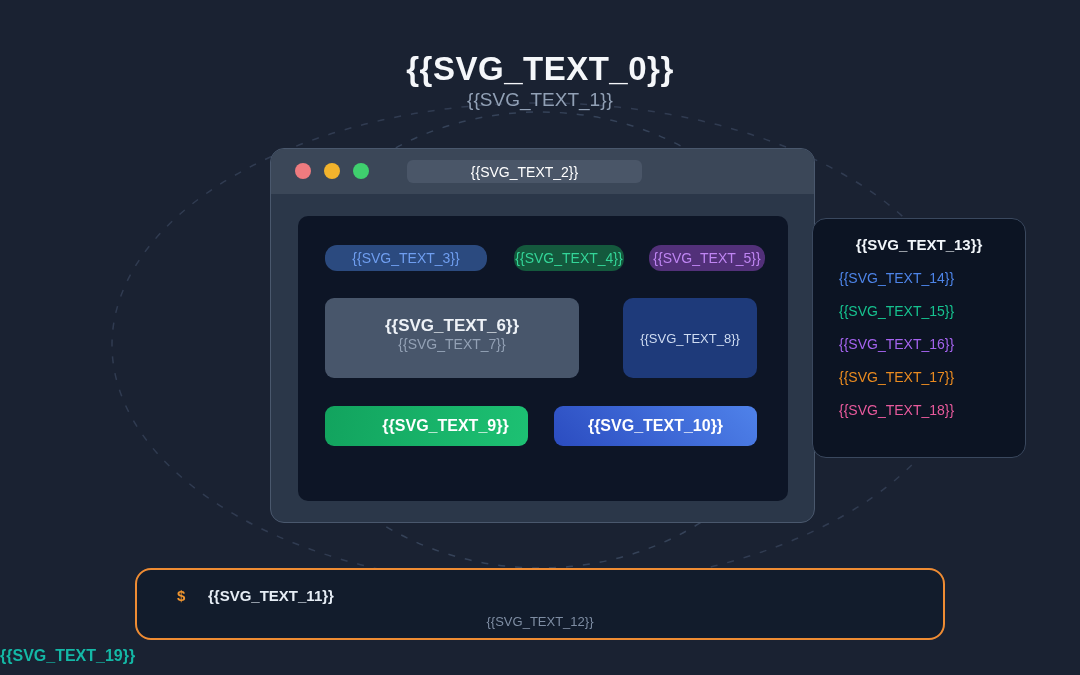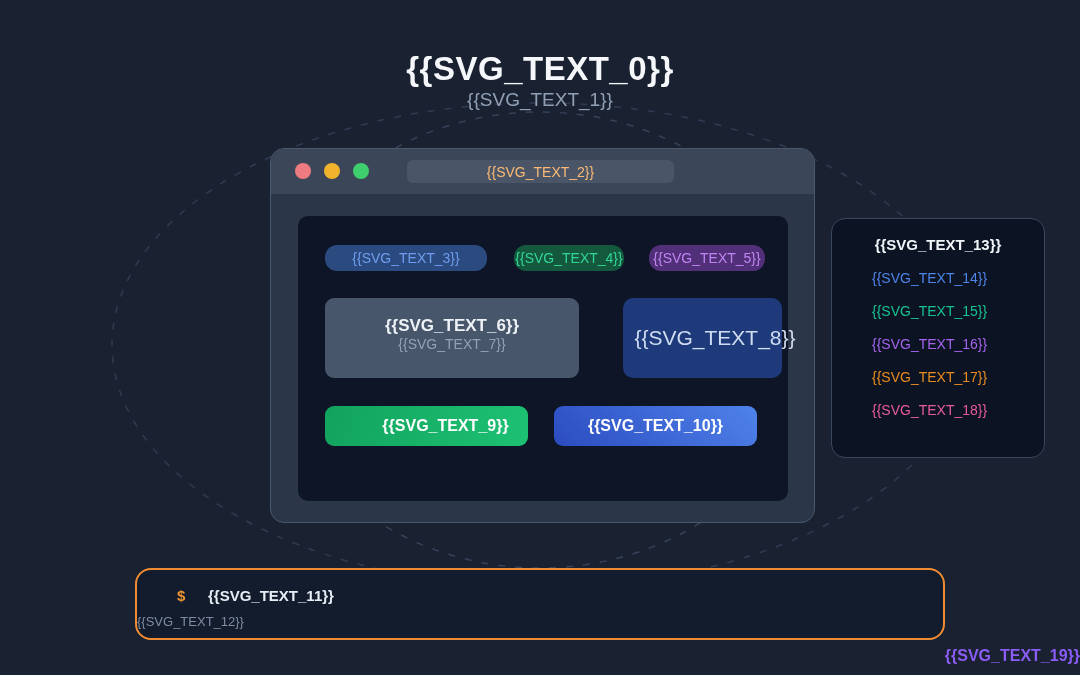--- a/index.html
+++ b/index.html
@@ -31,24 +31,24 @@
     background: #2b3749; border: 1px solid #4a586d; border-radius: 14px;
     box-sizing: border-box; z-index: 2;
   }
   .titlebar {
     left: 0; top: 0; width: 100%; height: 45px;
     background: #3b4758; border-radius: 13px 13px 0 0;
   }
   .dots { left: 24px; top: 14px; display: flex; gap: 13px; }
   .dot { width: 16px; height: 16px; border-radius: 50%; }
   .addressbar {
-    left: 136px; top: 11px; width: 267px; height: 23px;
+    left: 136px; top: 11px; width: 235px; height: 23px;
     background: #4a5668; border-radius: 6px;
     display: flex; align-items: center; justify-content: center;
-    font-size: 14px; color: #fdba74;
+    font-size: 14px; color: #ffffff;
   }
   .viewport {
     left: 27px; top: 67px; width: 490px; height: 285px;
     background: #0d1526; border-radius: 10px;
   }
   .badge {
     top: 29px; height: 26px; border-radius: 12px;
     display: flex; align-items: center; justify-content: center;
     font-size: 14px; font-weight: 500;
   }
@@ -57,60 +57,60 @@
   .badge-3 { left: 351px; width: 116px; }
   .card {
     left: 27px; top: 82px; width: 254px; height: 80px;
     border-radius: 9px; text-align: center; box-sizing: border-box; padding-top: 18px;
   }
   .card-title { font-size: 17px; font-weight: 700; color: #eef2f7; }
   .card-sub   { font-size: 14px; color: #93a1b5; }
   .side-card {
     left: 325px; top: 82px; width: 134px; height: 80px;
     border-radius: 10px; display: flex; align-items: center; justify-content: center;
-    font-size: 21px; font-weight: 500; color: #cfdcf2; padding-left: 25px;
+    font-size: 13px; font-weight: 500; color: #cfdcf2;
   }
   .btn {
     top: 190px; width: 203px; height: 40px; border-radius: 9px; border: none;
     display: flex; align-items: center; justify-content: center;
     font-size: 16px; font-weight: 700; color: #ffffff; cursor: pointer;
     font-family: inherit; position: absolute;
   }
   .btn-green { left: 27px; }
   .btn-blue  { left: 256px; }
 
   
   .legend {
-    left: 831px; top: 218px; width: 214px; height: 240px;
+    left: 812px; top: 218px; width: 214px; height: 240px;
     background: #0c1423; border: 1.5px solid #3a485e; border-radius: 14px;
     box-sizing: border-box; padding-top: 17px; z-index: 2;
   }
   .legend-title {
     text-align: center; font-size: 15px; font-weight: 700; color: #f1f5f9;
     margin-bottom: 17px;
   }
   .legend-item {
-    padding-left: 40px; font-size: 14px; font-weight: 500; height: 33px;
+    padding-left: 26px; font-size: 14px; font-weight: 500; height: 33px;
   }
 
   
   .terminal {
     left: 135px; top: 568px; width: 810px; height: 72px;
     background: #121c2c; border: 2px solid #ef8c33; border-radius: 16px;
     box-sizing: border-box; z-index: 2;
   }
   .prompt  { left: 40px; top: 17px; font-size: 15px; font-weight: 700; }
   .command { left: 71px; top: 17px; font-size: 15px; font-weight: 600; color: #e6edf5; }
   .hint {
-    left: 0; top: 44px; width: 100%; text-align: left;
+    left: 0; top: 44px; width: 100%; text-align: center;
     font-size: 13px; color: #7e8da3;
   }
   .caption {
-    top: 647px; left: 0; width: 1080px; text-align: right;
-    font-size: 16px; font-weight: 600; color: #8b5cf6; z-index: 2;
+    top: 647px; left: 0; width: 1080px; text-align: left;
+    font-size: 16px; font-weight: 600; color: #14b8a6; z-index: 2;
   }
 </style>
 </head>
 <body style="background: rgb(26, 34, 50);">
 
 <svg id="orbits" width="1080" height="675" viewBox="0 0 1080 675">
   <ellipse cx="540" cy="340" rx="268" ry="228" fill="none" stroke-width="1.5" stroke-dasharray="7 10" opacity="0.75" stroke="#3f4d66"></ellipse>
   <ellipse cx="540" cy="345" rx="428" ry="242" fill="none" stroke-width="1.5" stroke-dasharray="7 10" opacity="0.6" stroke="#3f4d66"></ellipse>
 </svg>
 

